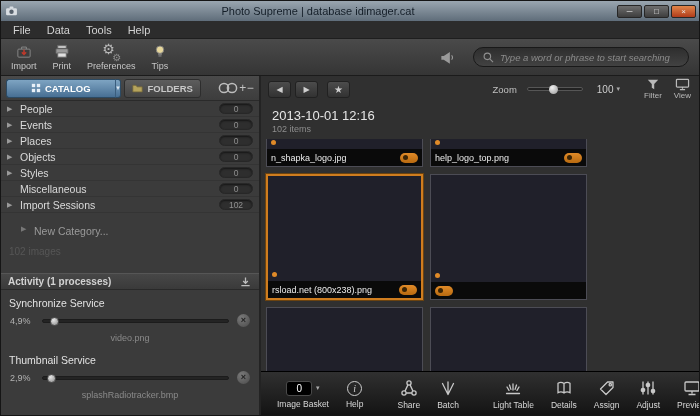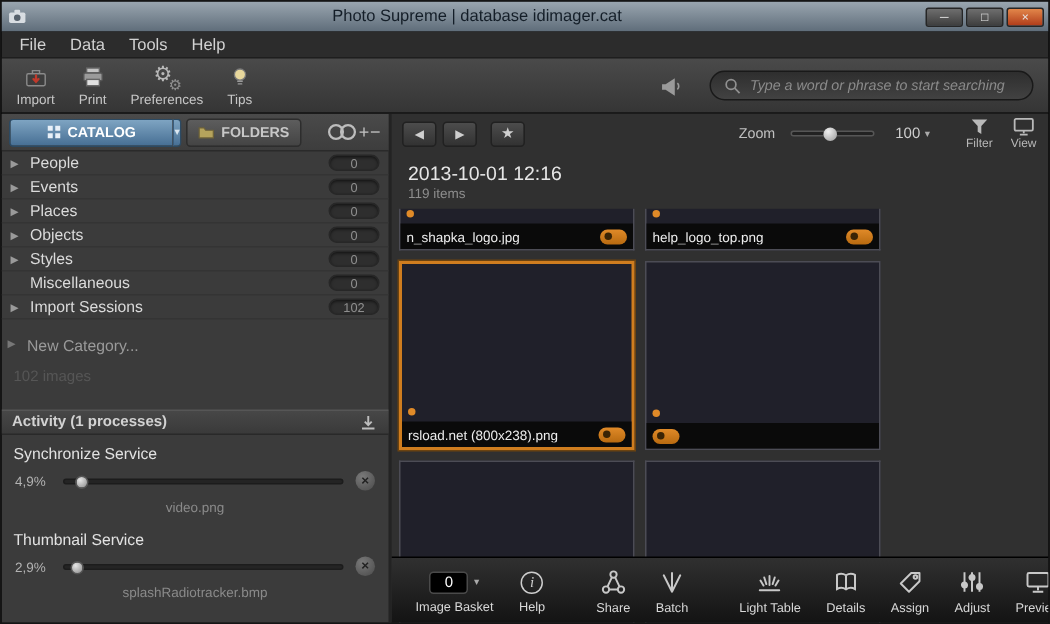--- a/index.html
+++ b/index.html
@@ -46,21 +46,21 @@
   .binocs { margin-left:16px; display:flex; align-items:center; }
   .grow { flex:1; }
   .pm-btn { width:17px; height:17px; color:#c2c2c2; font-size:12px; line-height:16px; text-align:center; }
 
   .tree-row { height:16px; display:flex; align-items:center; padding:0 6px; border-bottom:1px solid #343434; gap:5px; }
   .tree-arrow { width:8px; font-size:7px; color:#9a9a9a; }
   .tree-arrow.dim { color:#777; }
   .tree-label { color:#dadada; font-size:10.5px; }
   .tree-count { margin-left:auto; background:#2e2e2e; border:1px solid #272727; box-shadow:inset 0 1px 2px rgba(0,0,0,.55);
                 border-radius:8px; color:#8f8f8f; font-size:8.5px; padding:0 6px; height:11px; line-height:10px; min-width:34px; text-align:center; }
-  .new-category { margin-top:12px; padding:0 4px; display:flex; align-items:flex-start; gap:5px; color:#9a9a9a; font-size:10.5px; }
+  .new-category { margin-top:12px; padding:0 20px; display:flex; align-items:flex-start; gap:5px; color:#9a9a9a; font-size:10.5px; }
   .images-total { padding:9px 8px 0; color:#565656; font-size:10px; }
 
   .activity { margin-top:16px; }
   .activity-header { height:17px; background:linear-gradient(#474747,#3a3a3a); border-top:1px solid #565656; border-bottom:1px solid #292929;
                      display:flex; align-items:center; padding:0 7px; color:#d2d2d2; font-size:10px; font-weight:bold; }
   .pin { margin-left:auto; display:flex; }
   .proc-name { padding:7px 8px 2px; color:#e2e2e2; font-size:10.5px; }
   .proc-row { display:flex; align-items:center; gap:8px; padding:3px 9px; }
   .proc-pct { color:#b2b2b2; font-size:9px; width:24px; }
   .proc-track { flex:1; height:4px; background:#242424; border:1px solid #1c1c1c; border-radius:2px; position:relative; }
@@ -336,21 +336,21 @@
             <svg width="15" height="13" viewBox="0 0 17 15">
                 <rect x="1.5" y="1.5" width="14" height="9" rx="1" stroke="#b9b9b9" fill="none" stroke-width="1.4"></rect>
                 <path d="M8.5 10.5v2M5.5 13.5h6" stroke="#b9b9b9" stroke-width="1.4"></path>
               </svg>
           </span>
           <span>View</span>
         </div>
       </div>
 
       <div class="group-header">2013-10-01 12:16</div>
-      <div class="items-count">119 items</div>
+      <div class="items-count">102 items</div>
 
       <div class="grid">
         <div class="grid-row">
           <div class="thumb partial-top">
             <span class="thumb-dot"></span>
             <div class="thumb-label">
               <span class="thumb-name">n_shapka_logo.jpg</span>
               <span class="thumb-badge"></span>
             </div>
           </div>

